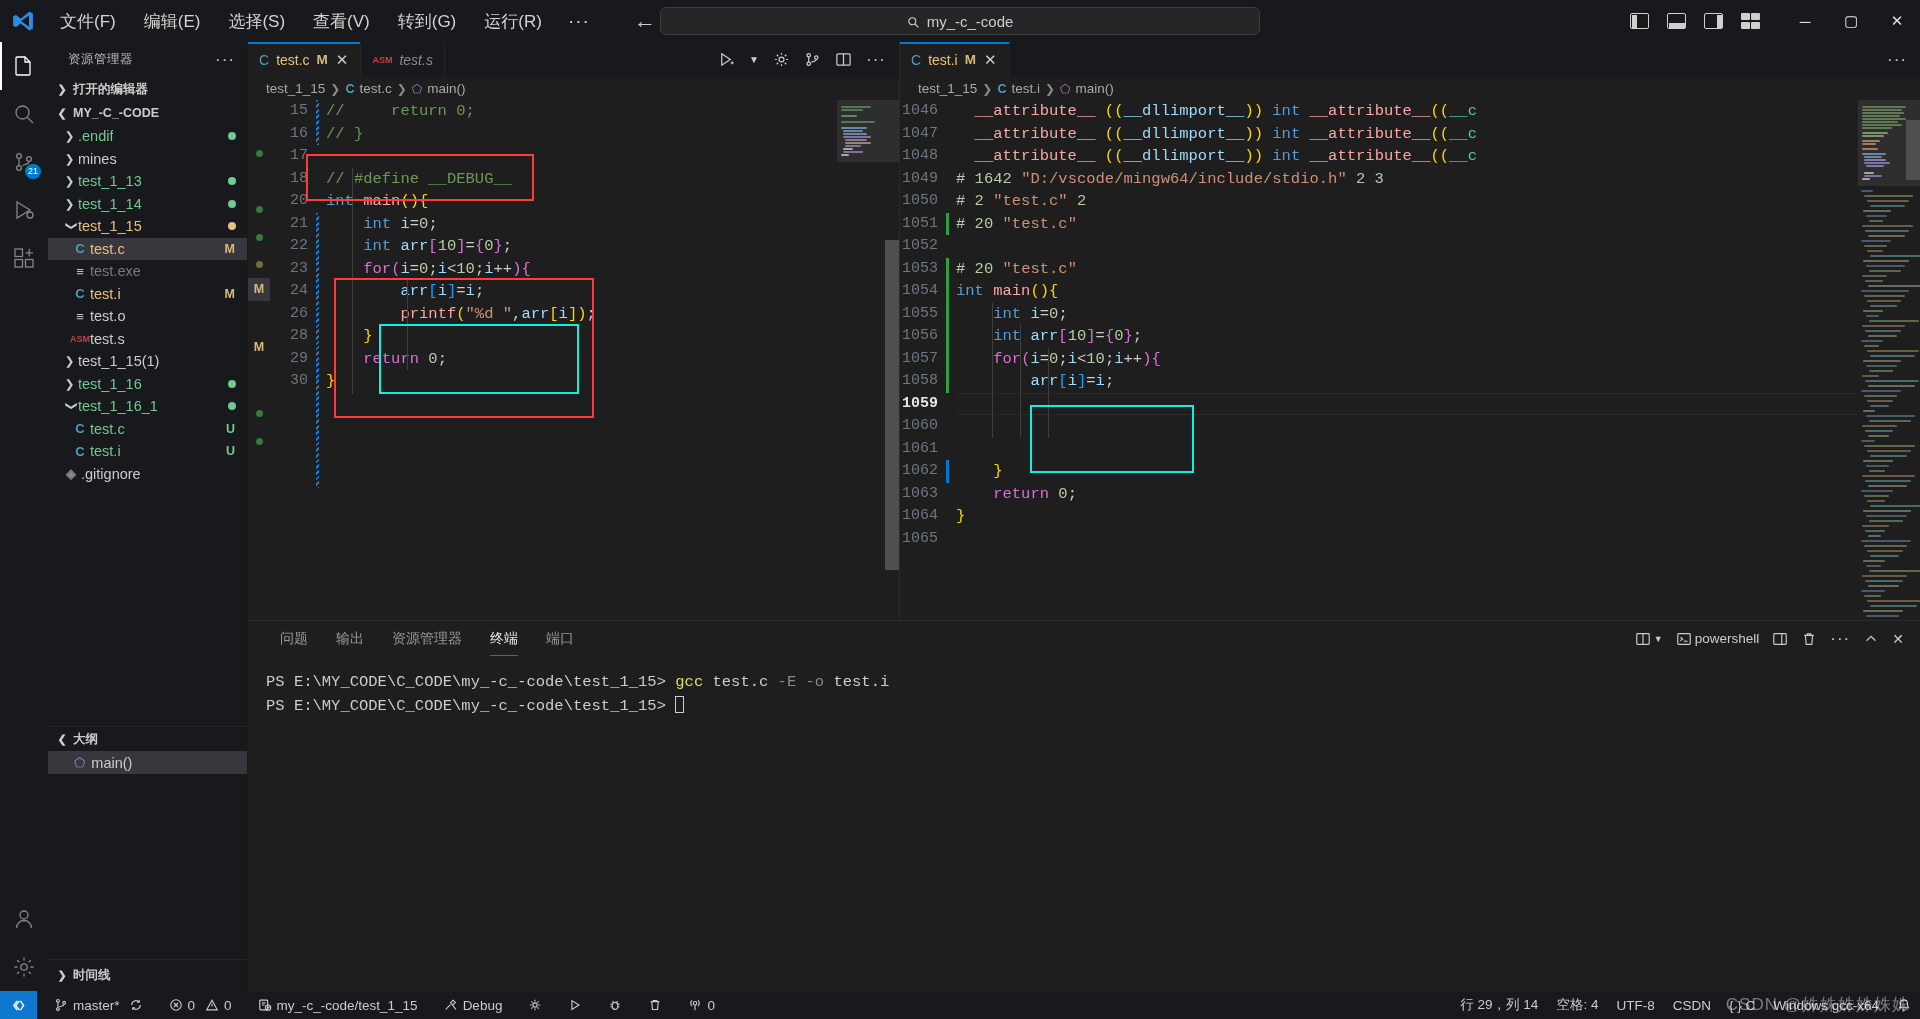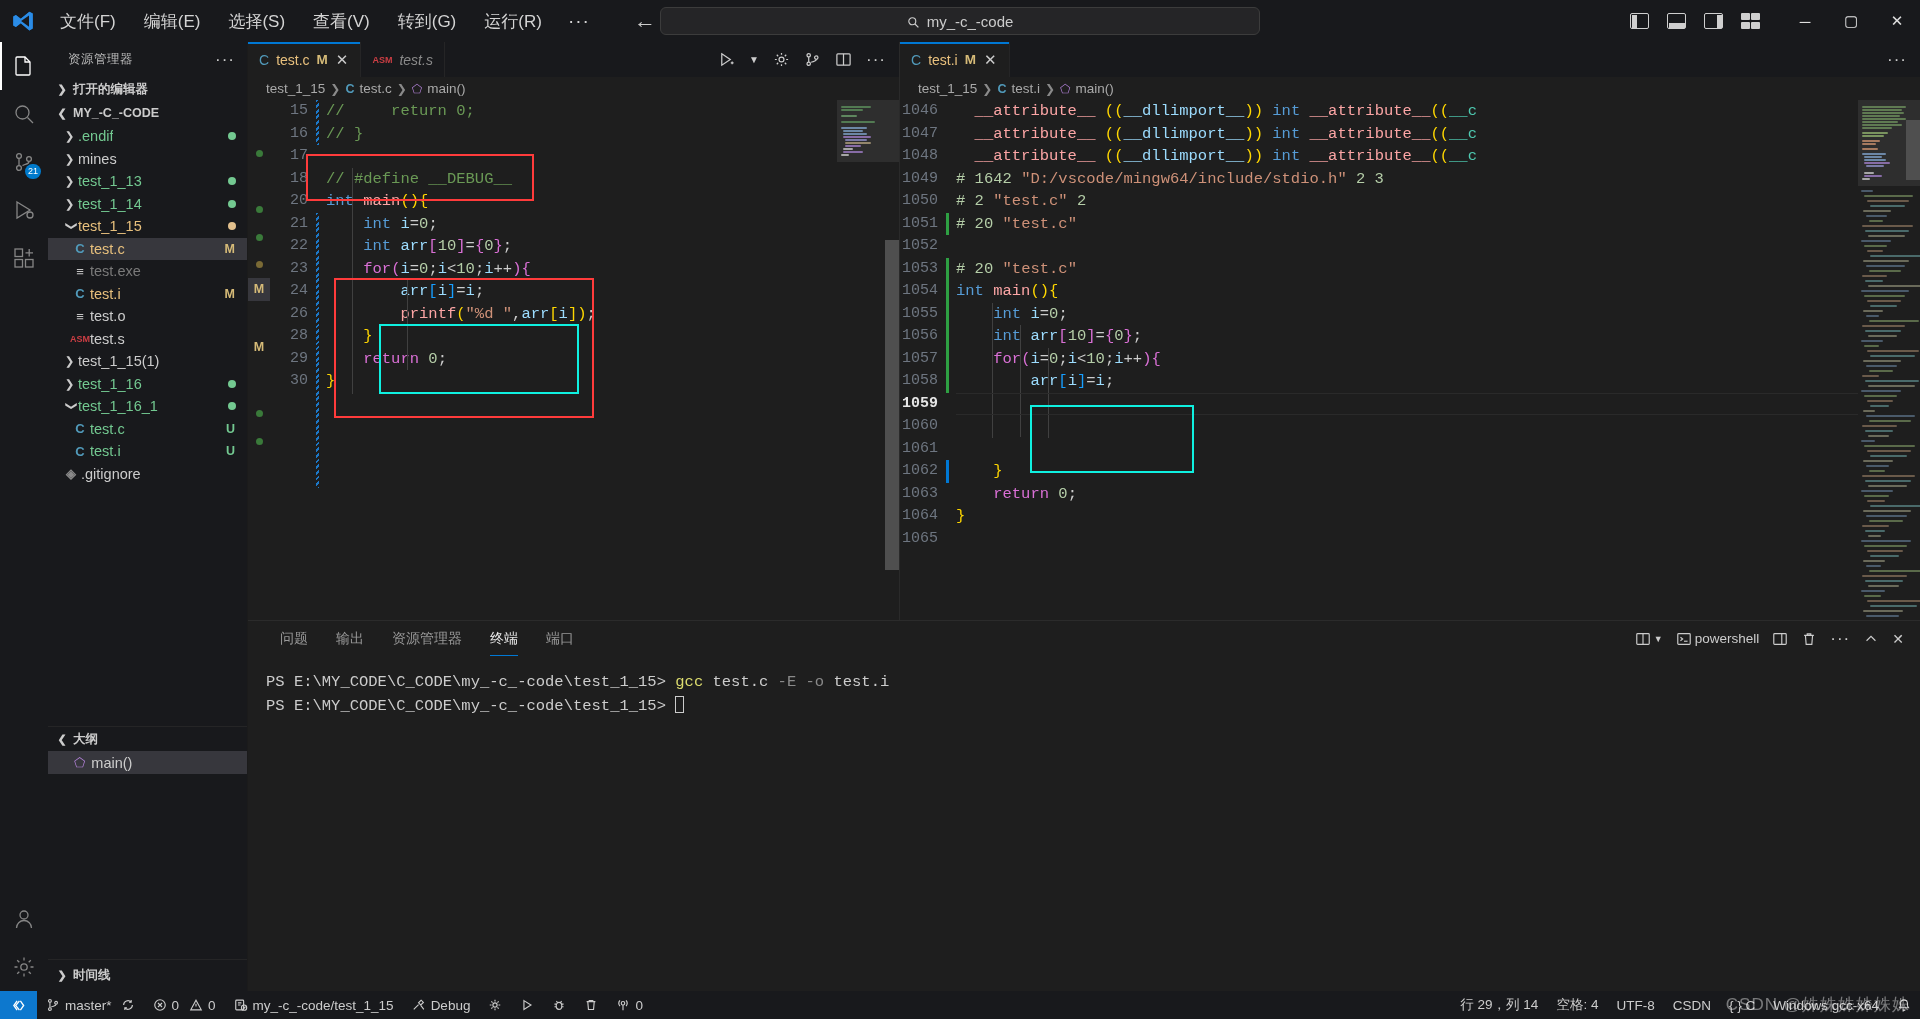--- a/index.html
+++ b/index.html
@@ -227,21 +227,21 @@
   .t-arg { color: #cccccc; }
   .t-flag { color: #8a8a8a; }
   .cursor-block {
     display: inline-block; width: 9px; height: 17px; border: 1.3px solid #cccccc;
     vertical-align: -3px;
   }
 
   
   .statusbar {
     height: 28px; background: #18191c; display: flex; align-items: center; flex: 0 0 28px;
-    font-size: 13.5px; color: #cccccc;
+    font-size: 13.5px; color: #cccccc; gap: 8px;
   }
   .sb-remote {
     background: #0d78ce; height: 28px; width: 37px; display: flex; align-items: center;
     justify-content: center; color: #fff;
   }
   .sbi { display: flex; align-items: center; gap: 5px; padding: 0 9px; height: 28px; cursor: pointer; }
   .sbi svg { width: 14px; height: 14px; stroke: currentColor; fill: none; stroke-width: 1.3; }
   .sb-right { margin-left: auto; display: flex; align-items: center; }
   .watermark {
     position: absolute; right: 10px; bottom: 3px; font-size: 17px; color: rgba(255,255,255,0.42);

